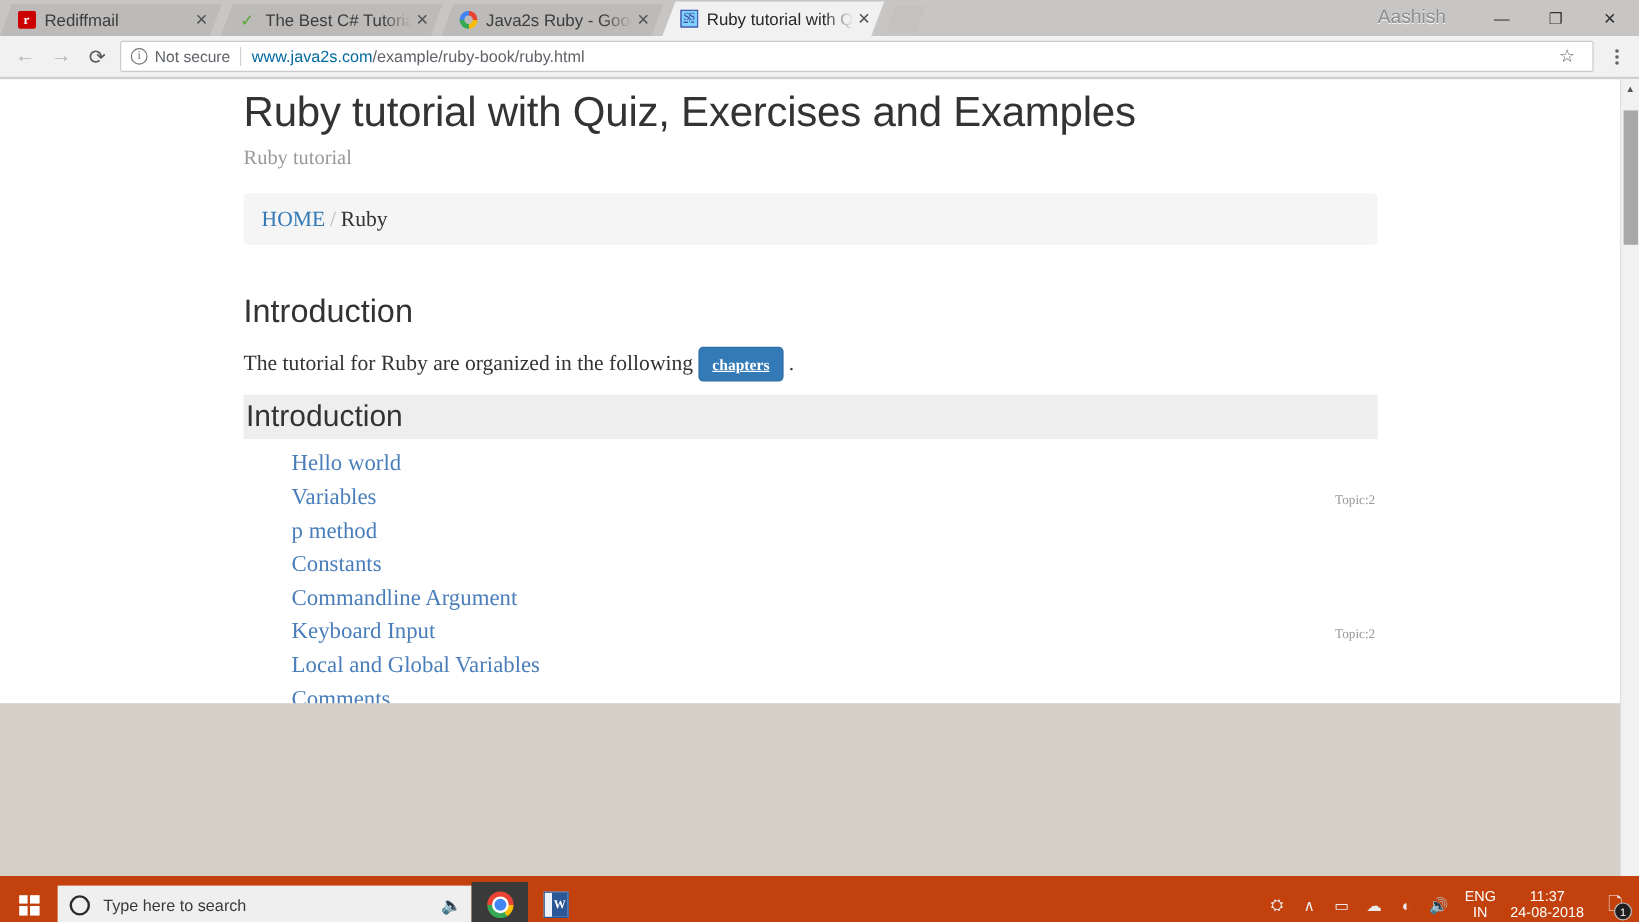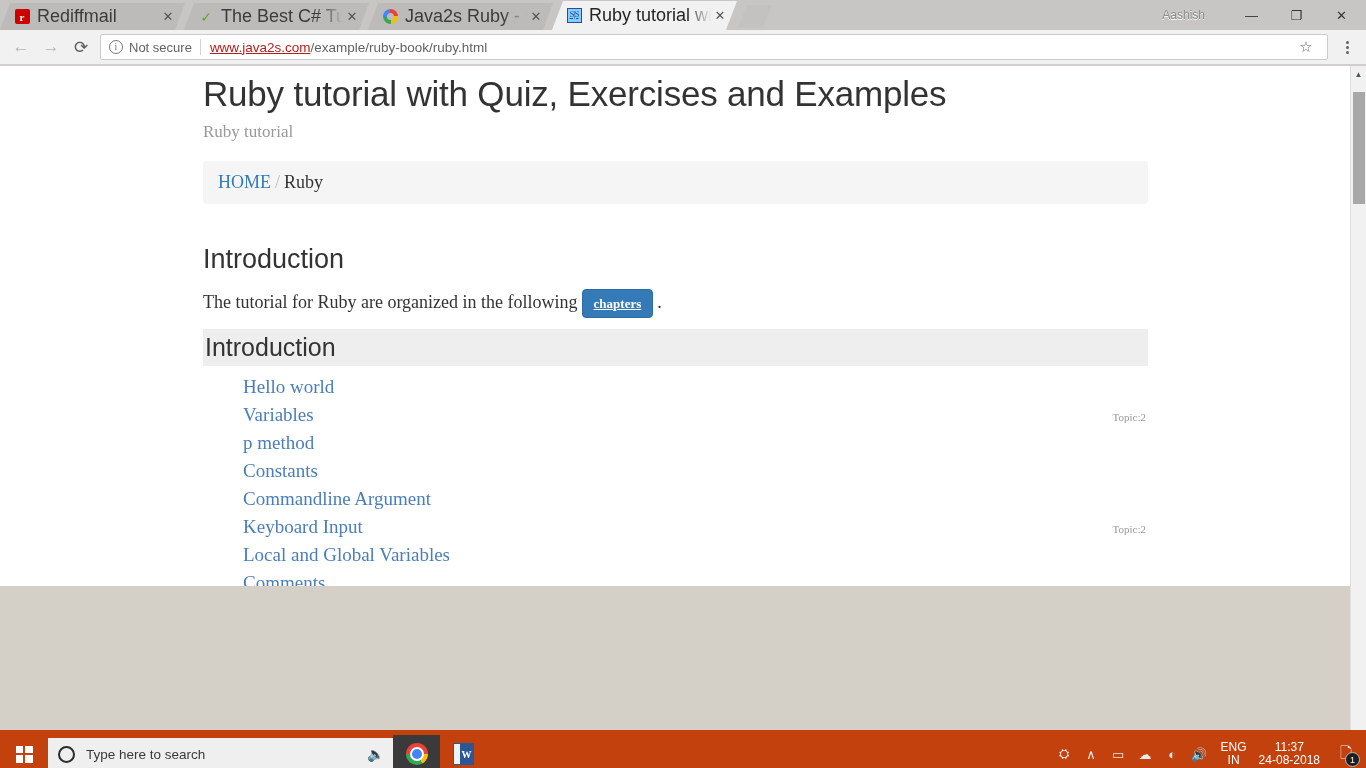--- a/index.html
+++ b/index.html
@@ -68,41 +68,41 @@
     color:#3b3f9e;
     font-size:9px; line-height:11px; text-align:center;
     font-family:"Liberation Serif", serif;
     letter-spacing:-1px;
     text-decoration:underline;
   }
   .tab-title {
     flex:1 1 auto; white-space:nowrap; overflow:hidden;
     -webkit-mask-image:linear-gradient(to right, #000 80%, transparent 100%);
             mask-image:linear-gradient(to right, #000 80%, transparent 100%);
-    font-size:18px;
+    font-size:14px;
   }
   .tab-close {
     flex:0 0 18px; width:18px; height:18px;
     display:flex;align-items:center;justify-content:center;
     font-size:13px; color:#555; margin-right:4px;
   }
   .newtab {
     width:34px;height:22px;
     background:#c4c2c0;
     margin-left:2px;
     clip-path: polygon(9px 0, 100% 0, calc(100% - 9px) 100%, 0 100%);
     border:0;
     position:relative; top:-3px;
   }
   .winctl {
     margin-left:auto; display:flex; align-items:center; height:30px;
     padding-right:2px;
   }
   .username {
-    font-size:12px; color:#8d8d8d; margin-right:24px;
+    font-size:16px; color:#8d8d8d; margin-right:24px;
     text-shadow:0 1px 0 #fff;
   }
   .wbtn {
     width:45px;height:30px; display:flex;align-items:center;justify-content:center;
     font-size:13px; color:#333;
   }
 
   
   .toolbar {
     position:absolute; left:0; top:30px; width:1366px; height:35px;
@@ -121,21 +121,21 @@
     display:flex; align-items:center; padding:0 8px;
     font-size:13px;
   }
   .info-icon {
     width:14px;height:14px;border:1.3px solid #757575;border-radius:50%;
     color:#757575;font-size:10px;line-height:12px;text-align:center;
     font-family:"Liberation Serif", serif; margin-right:6px; flex:0 0 14px;
   }
   .notsecure { color:#5f6368; font-size:13px; margin-right:8px; }
   .vline { width:1px;height:16px;background:#d2d2d2;margin-right:9px; }
-  .url-host { color:#b91c1c; font-size:13.5px;text-decoration:underline; }
+  .url-host { color:#0369a1; font-size:13.5px; }
   .url-path { color:#5f6368; font-size:13.5px; }
   .star {
     width:26px;height:26px; display:flex;align-items:center;justify-content:center;
     font-size:15px;color:#5f6368;
   }
   .kebab {
     width:26px;height:30px; display:flex;flex-direction:column;align-items:center;
     justify-content:center; gap:2px;
   }
   .kebab i { width:3px;height:3px;border-radius:50%;background:#5f6368;display:block; }

